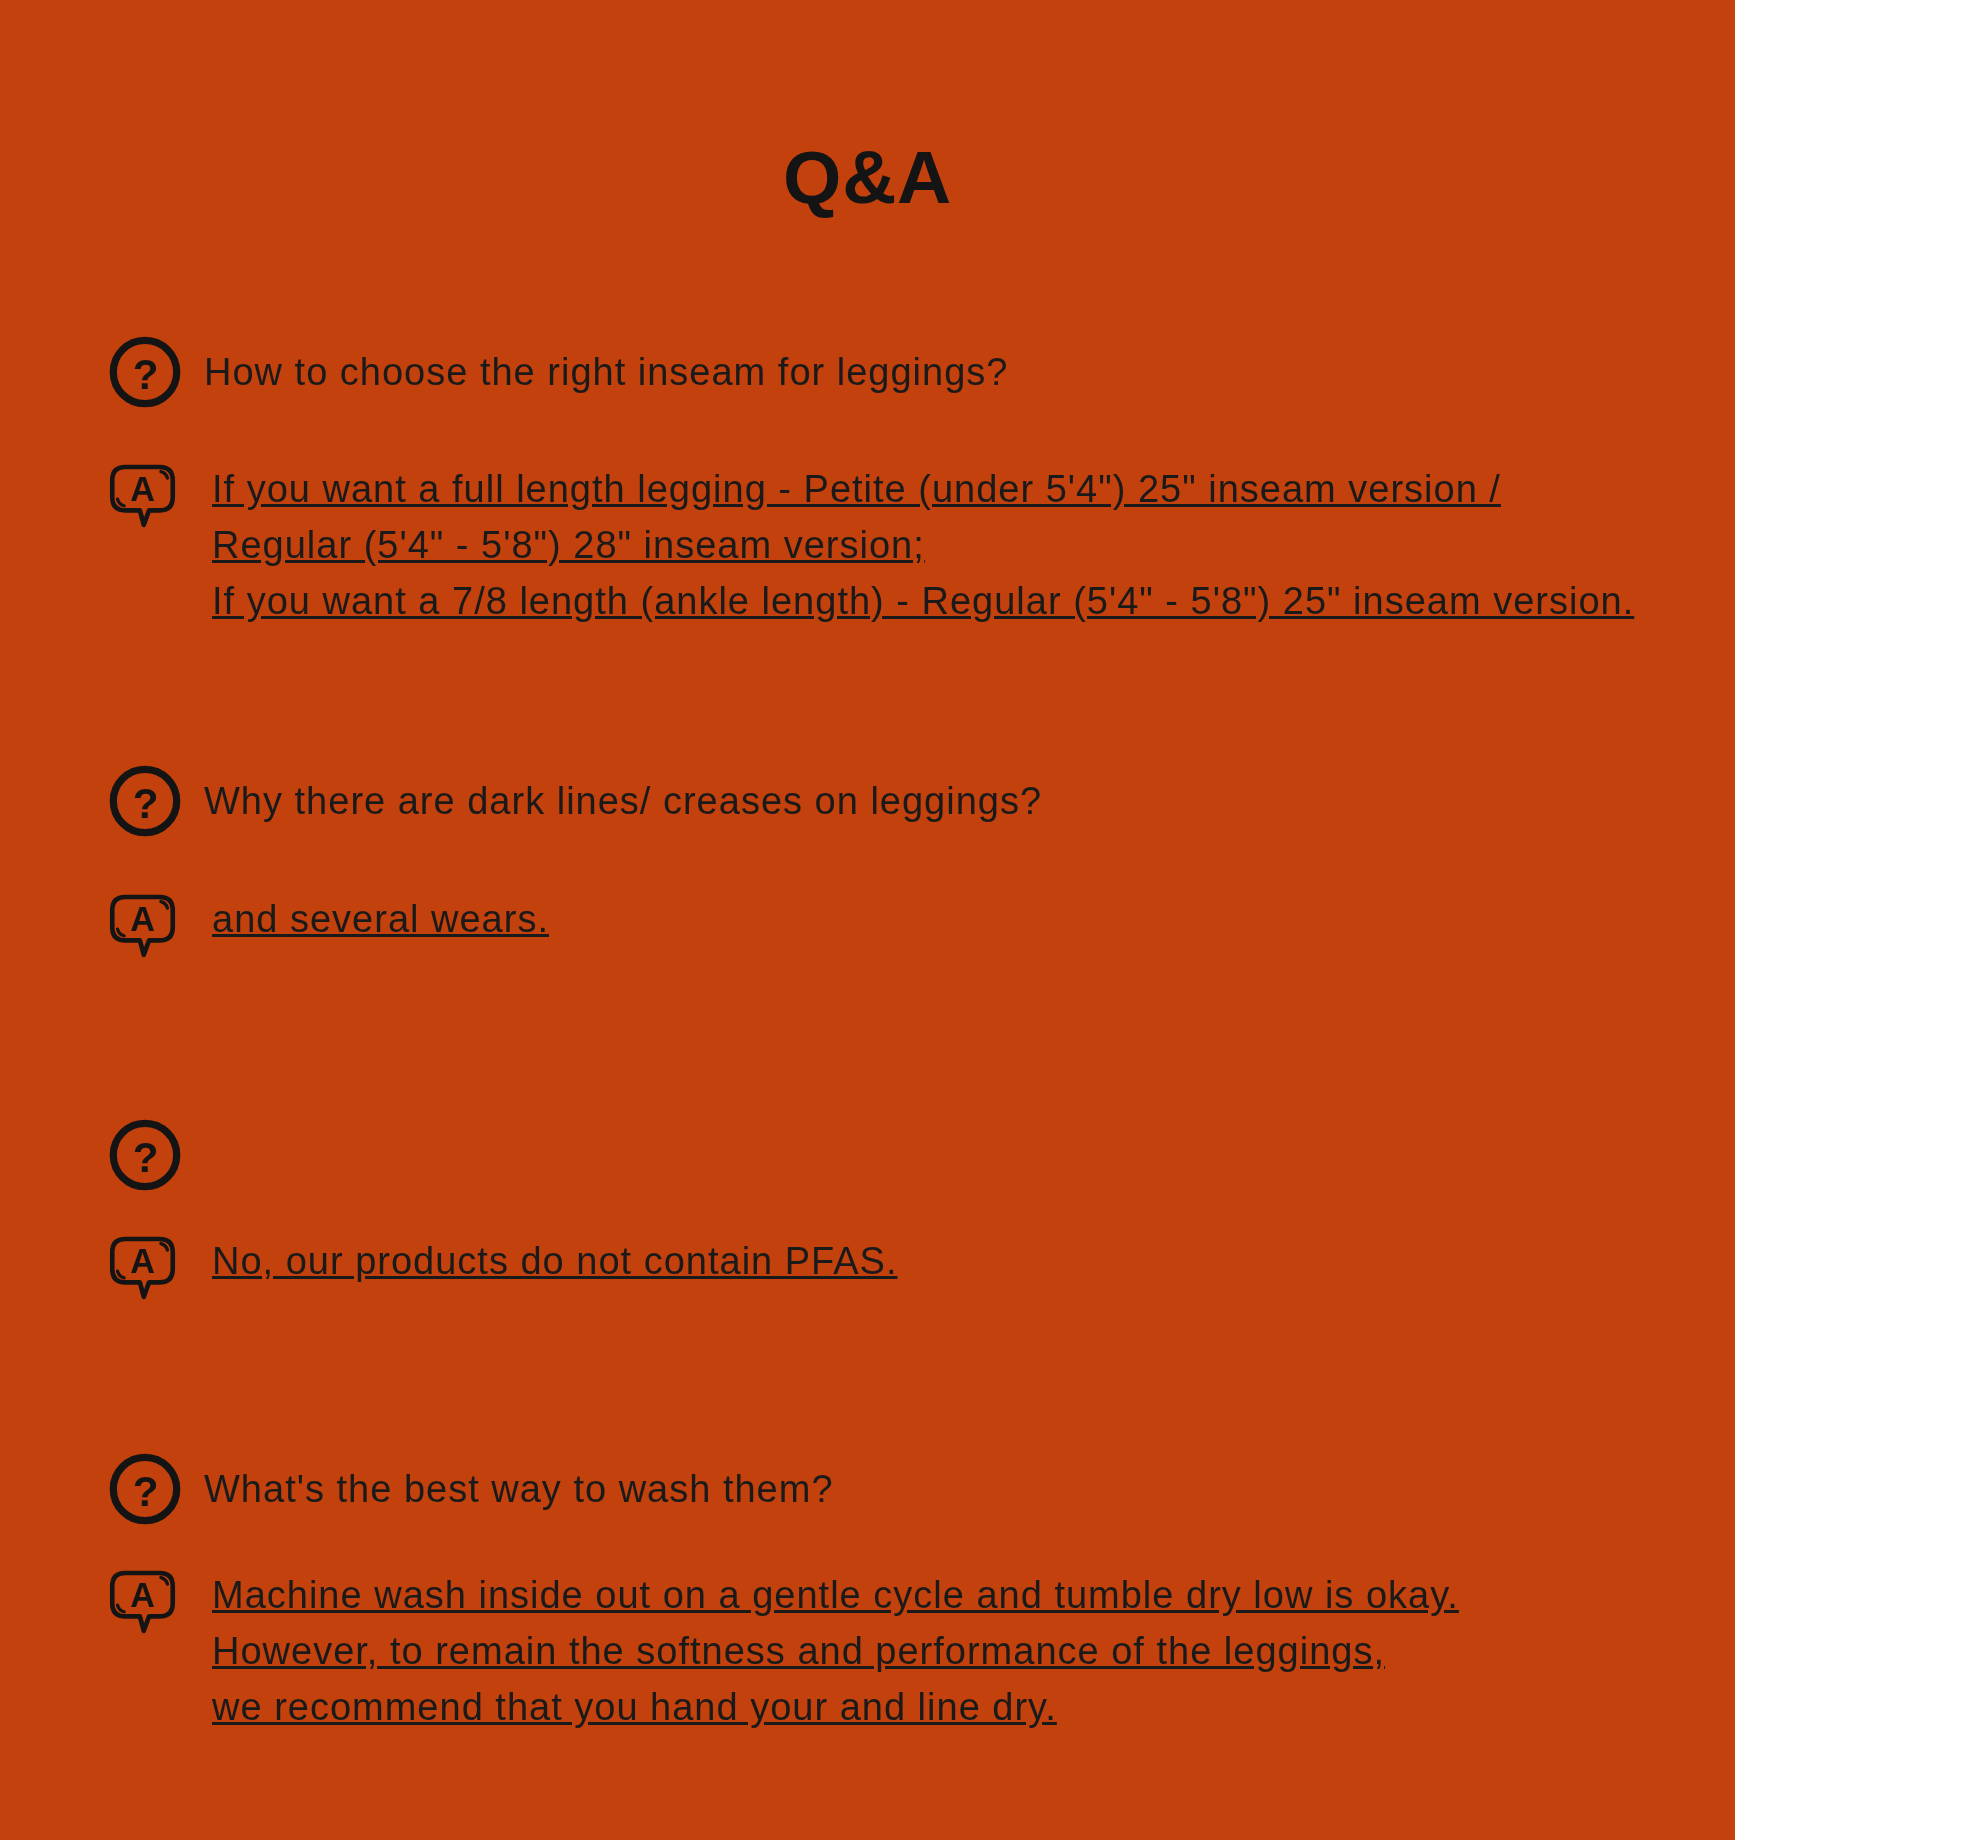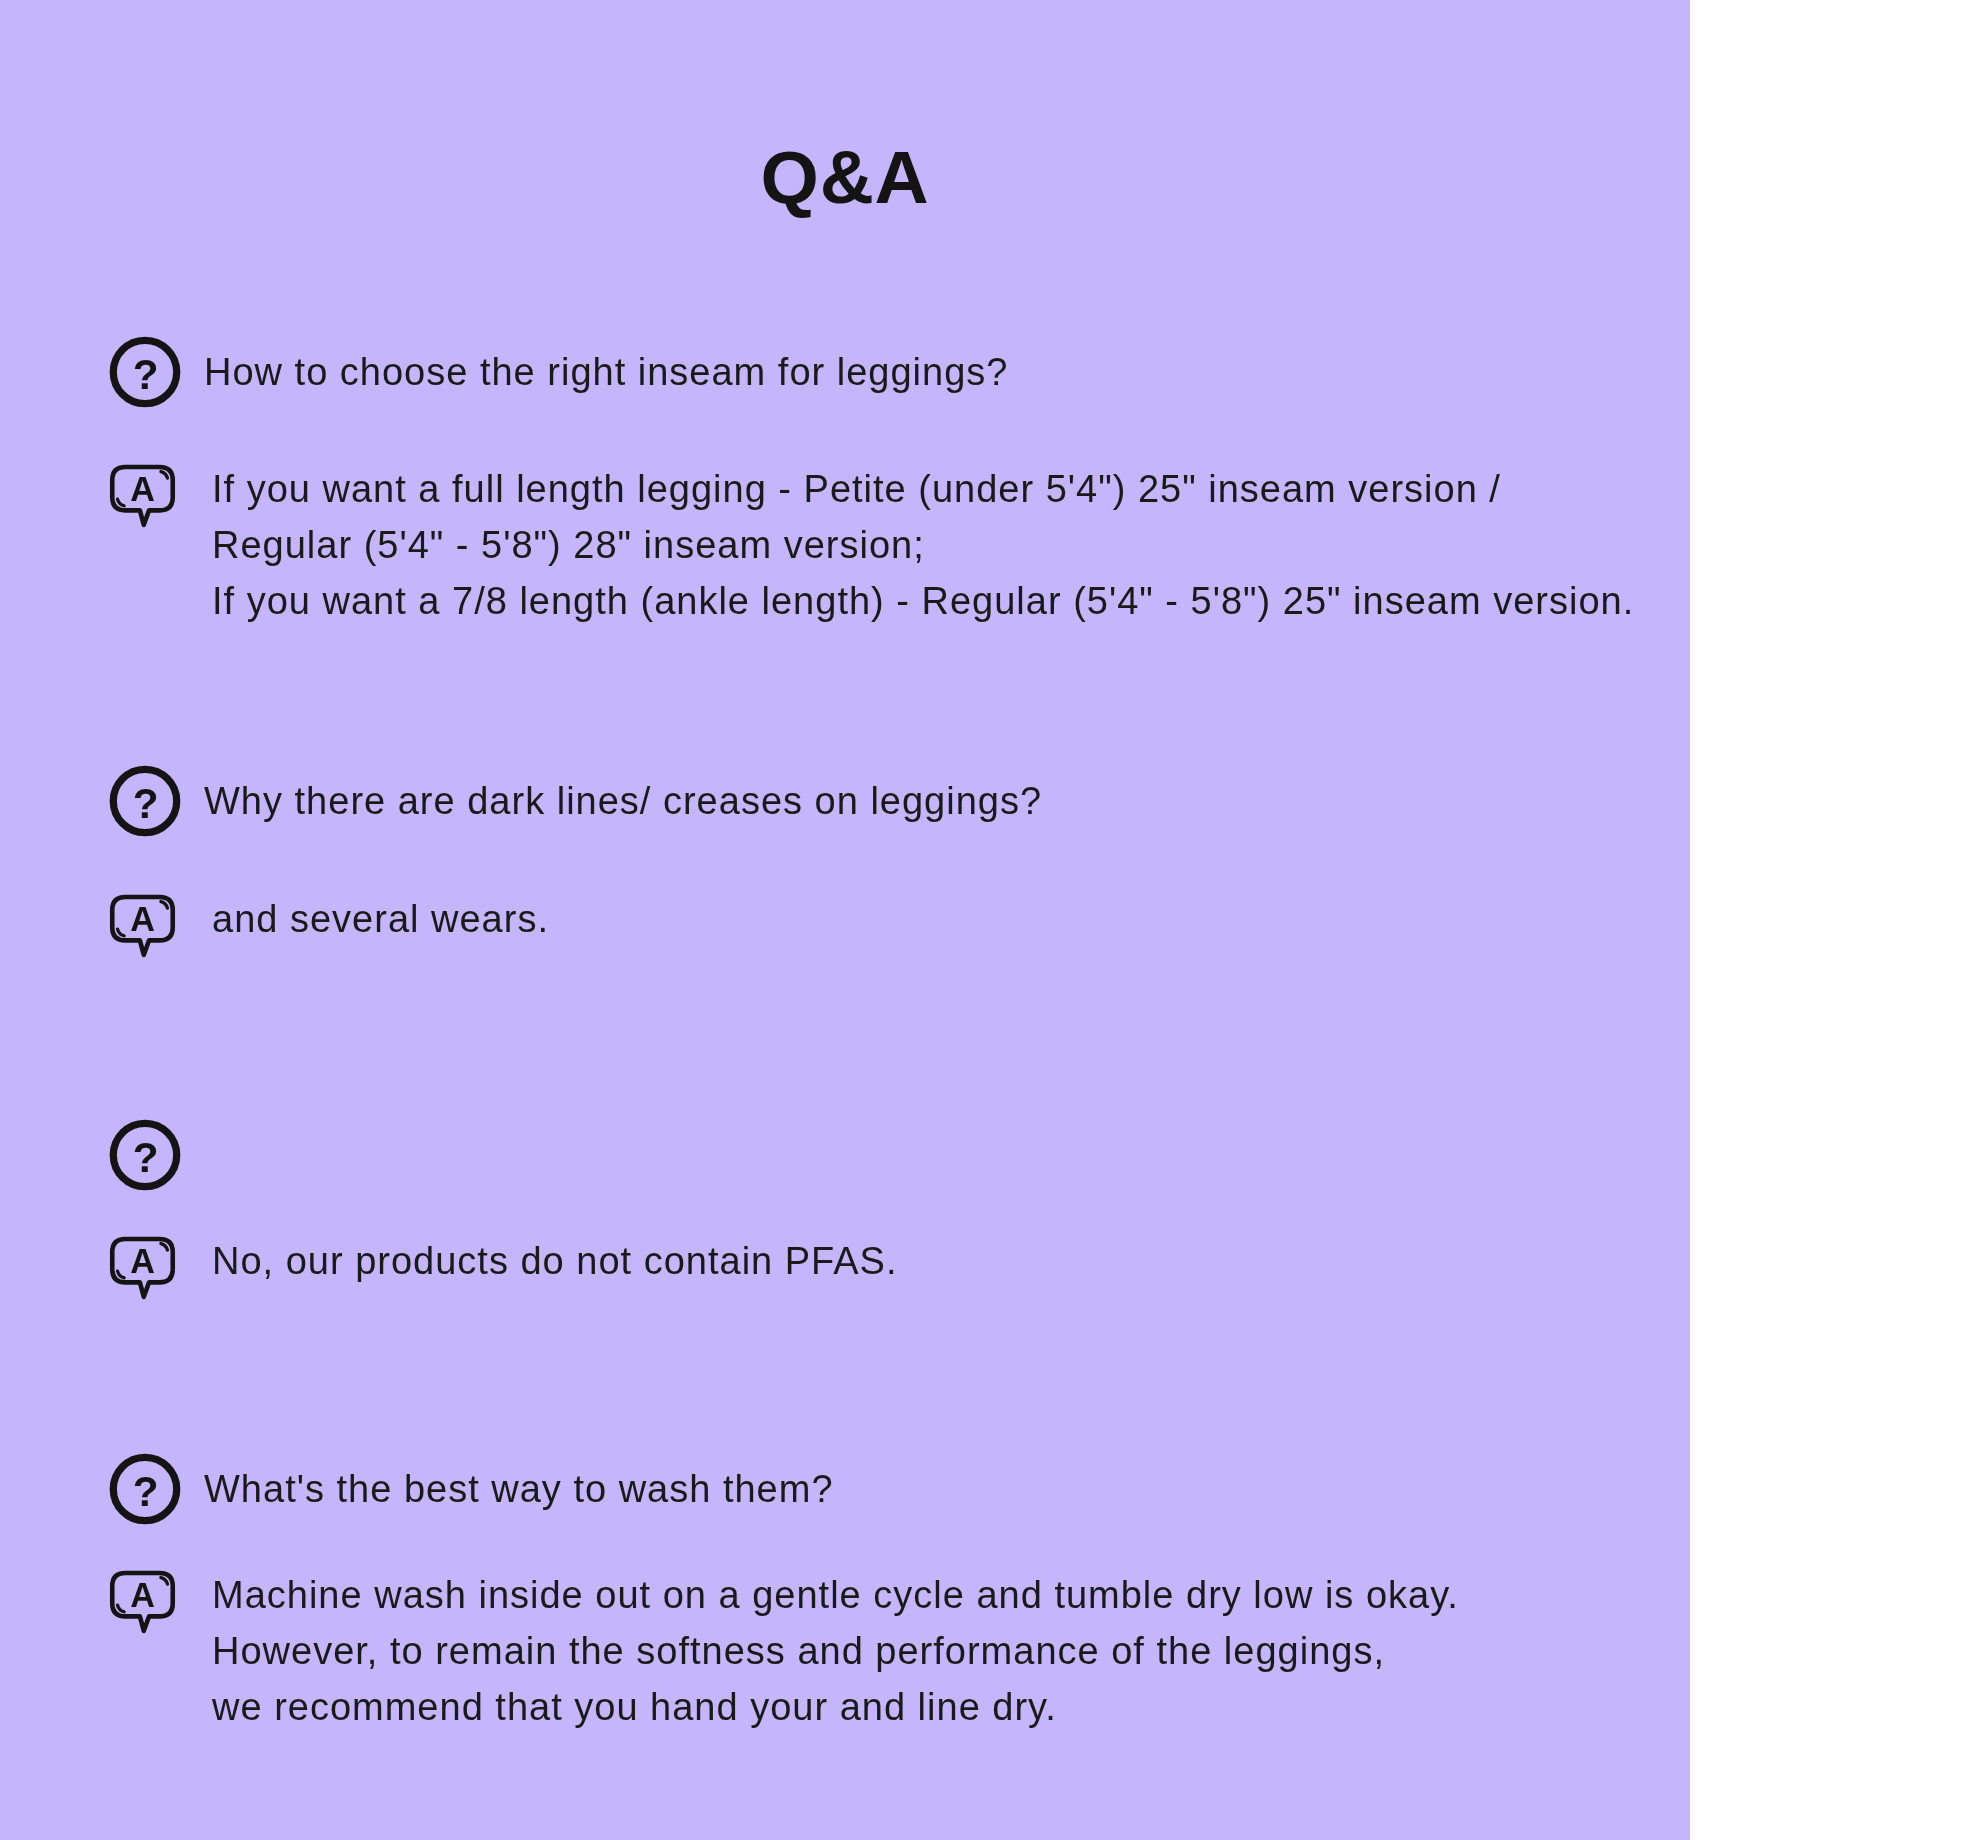--- a/index.html
+++ b/index.html
@@ -1,23 +1,24 @@
 <!DOCTYPE html>
 <html style="font-size:10.6px"><head>
 <meta charset="utf-8">
 <style>
   html,body { margin:0; padding:0; background:#ffffff; }
   #canvas {
     position:relative;
     width:1690px;
     height:1841px;
-    background:#c4b5fd;
+    background:#c2410c;
     overflow:hidden;
     font-family:"Liberation Sans", sans-serif;
     color:#1a1a1a;
+    padding-left:45px;
   }
   .title {
     position:absolute;
     top:134px; left:0;
     width:100%;
     margin:0;
     text-align:center;
     font-size:75px;
     font-weight:700;
     letter-spacing:0.7px;
@@ -47,20 +48,21 @@
     letter-spacing:1px;
     white-space:nowrap;
     color:#1a1a1a;
   }
   .a-text {
     margin-left:35px;
     font-size:38px;
     line-height:56px;
     letter-spacing:1px;
     color:#1a1a1a;
+    text-decoration:underline;
   }
   .a-line { white-space:nowrap; }
   .ring {
     fill:none;
     stroke:#141414;
     stroke-width:11;
   }
   .bubble {
     fill:none;
     stroke:#141414;

